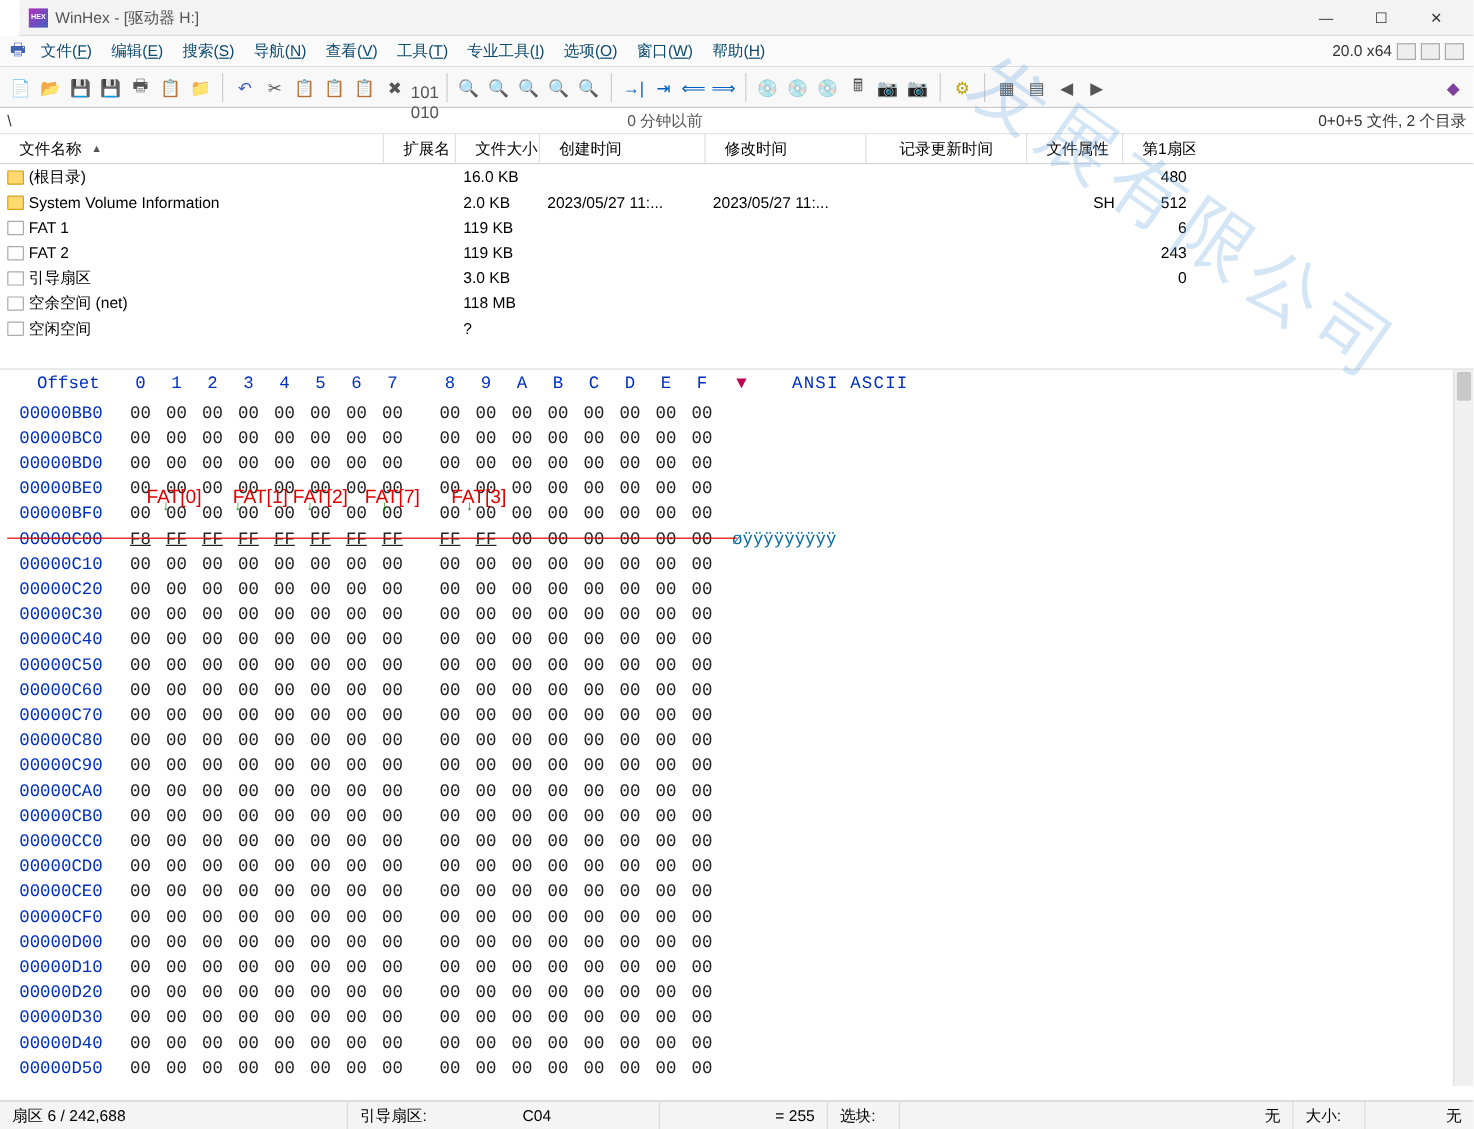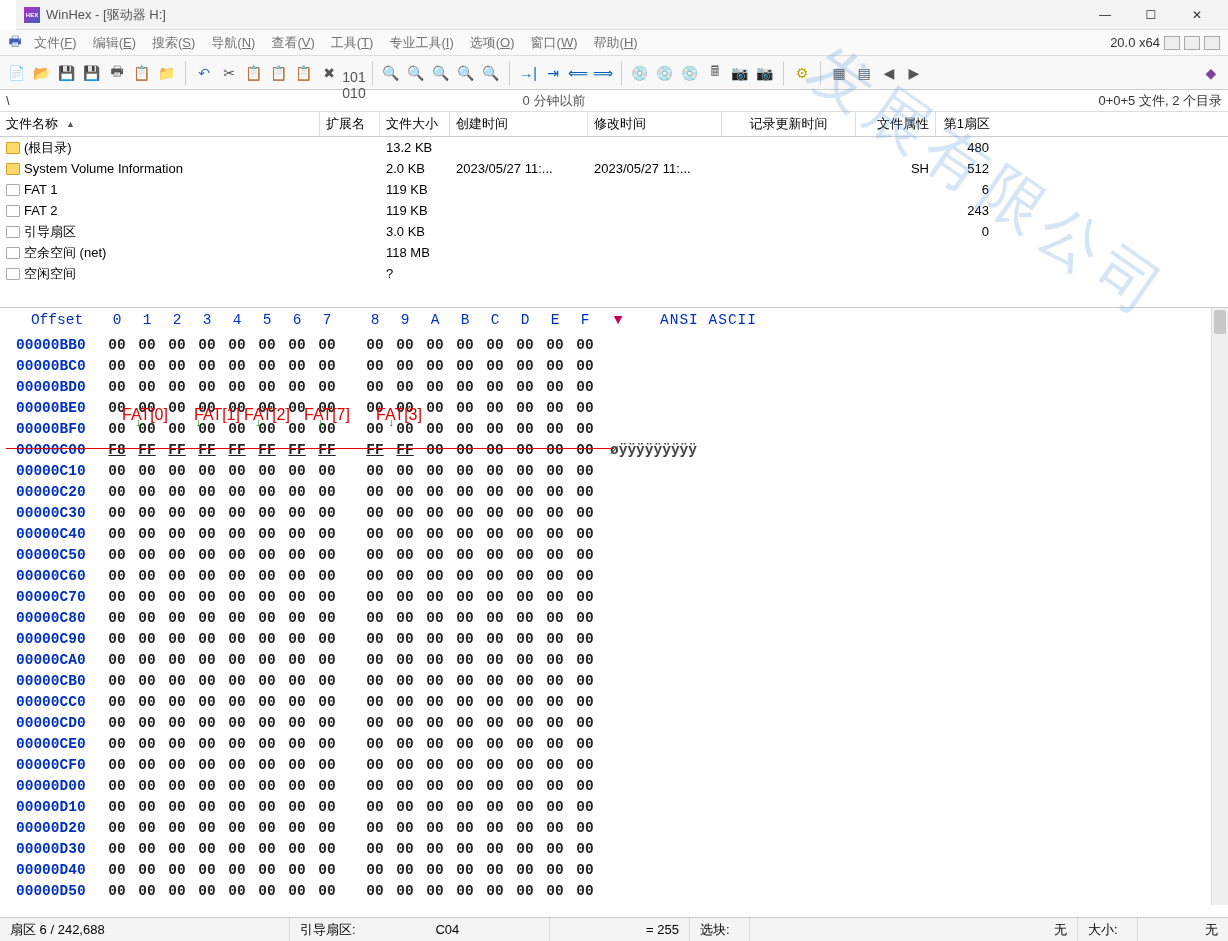--- a/index.html
+++ b/index.html
@@ -3,59 +3,59 @@
 <meta charset="utf-8">
 <style>
 * { box-sizing: border-box; margin: 0; padding: 0; }
 body { font-family: "Microsoft YaHei", "Segoe UI", sans-serif; font-size: 12px; background: #fff; color: #000; width: 1228px; height: 941px; overflow: hidden; position: relative; }
 .titlebar { display: flex; align-items: center; background: #f3f3f3; height: 30px; padding: 0 8px; border-bottom: 1px solid #ddd; margin-left: 16px; }
 .titlebar .app-icon { width: 16px; height: 16px; background: linear-gradient(135deg,#b030c0,#4060c0); margin-right: 6px; display:flex;align-items:center;justify-content:center;color:#fff;font-size:6px;font-weight:bold;}
 .titlebar .title { color: #555; font-size: 13px; flex: 1; }
 .titlebar .win-btn { width: 46px; height: 28px; display: flex; align-items: center; justify-content: center; color: #333; }
 .menubar { display: flex; align-items: center; height: 26px; background: #fafafa; border-bottom: 1px solid #ddd; padding: 0 4px; }
 .menubar .menu-left { display: flex; align-items: center; }
-.menubar .menu-item { padding: 3px 8px; font-size: 13px; color: #737373; white-space: nowrap; }
+.menubar .menu-item { padding: 3px 8px; font-size: 13px; color: #0c4a6e; white-space: nowrap; }
 .menubar .menu-item u { text-decoration: underline; }
 .menubar .right { margin-left: auto; display: flex; align-items: center; gap: 4px; font-size: 13px; color: #333; padding-right: 4px;}
 .smallbox { width: 16px; height: 14px; border: 1px solid #aaa; background: #eee; display:inline-block;}
 .toolbar { display: flex; align-items: center; height: 34px; background: #f8f8f8; border-bottom: 1px solid #ccc; padding: 0 6px; gap: 3px; }
 .tb-sep { width: 1px; height: 24px; background: #ccc; margin: 0 4px; }
 .tb-btn { width: 22px; height: 22px; display: flex; align-items: center; justify-content: center; font-size: 14px; color: #555; }
 .pathbar { display: flex; align-items: center; height: 22px; background: #fff; border-bottom: 1px solid #ddd; padding: 0 6px; font-size: 13px; }
 .pathbar .left { flex: 0 0 auto; color: #333; }
 .pathbar .center { flex: 1; text-align: center; color: #555; }
 .pathbar .right { flex: 0 0 auto; color: #333; }
 .filelist { border-bottom: 1px solid #ccc; }
 .fl-header { display: flex; background: #fff; border-bottom: 1px solid #ccc; font-size: 13px; }
-.fl-header > div { padding: 3px 6px; border-right: 1px solid #ddd; overflow: hidden; white-space: nowrap; }
+.fl-header > div { padding: 3px 16px; border-right: 1px solid #ddd; overflow: hidden; white-space: nowrap; }
 .fl-row { display: flex; font-size: 13px; height: 21px; align-items: center; }
 .fl-row > div { padding: 1px 6px; border-right: 1px solid transparent; overflow: hidden; white-space: nowrap; }
 .col-name { width: 320px; display:flex; align-items:center; gap:4px;}
 .col-ext { width: 60px; }
 .col-size { width: 70px; text-align: left; }
 .col-created { width: 138px; }
 .col-modified { width: 134px; }
 .col-updated { width: 134px; text-align: center; }
 .col-attr { width: 80px; text-align:right;}
 .col-sector { width: 60px; text-align: right; }
 .fl-header .col-name::after { content: "▲"; font-size:9px; margin-left:4px; color:#555;}
 .file-icon { width:14px; height:12px; background:#ffd96e; border:1px solid #d4a020; border-radius:1px;}
 .file-icon.doc { background:#fff; border:1px solid #aaa;}
 .filelist-body { height: 170px; background:#fff;}
 .hexarea { font-family: "Courier New", monospace; font-size: 14.5px; background: #fff; padding: 2px 0 0 2px; line-height: 1.45; position:relative;}
 .hex-header { display: flex; color: #0030c0; border-bottom:4px solid #fff;}
 .hex-header .off-label { width: 100px; text-align: center; padding-left:10px;}
 .hex-header .cols { display: flex; }
 .hex-header .colh { width: 30px; text-align: center; }
 .hex-header .ascii-label { padding-left: 24px; letter-spacing:1px;}
-.hex-row { display: flex; font-weight: bold; }
+.hex-row { display: flex; }
 .hex-row .offset { width: 100px; color: #0030c0; padding-left:14px;}
 .hex-row .bytes { display: flex; }
 .hex-row .byte { width: 30px; text-align: center; color: #222; }
-.hex-row .ascii { padding-left: 10px; color: #404040; letter-spacing:0px;}
+.hex-row .ascii { padding-left: 10px; color: #0369a1; letter-spacing:0px;}
 .gap8 { width: 18px; }
 .sel-row .byte.sel { text-decoration: underline; }
 .annot { position:absolute; color:#e00000; font-size:16px; font-family:Arial,sans-serif; font-weight:normal;}
 .arrow-down { position:absolute; color:#008000; font-size:11px;}
 .red-underline { position:absolute; height:1px; background:#e00000;}
 .v-col { color:#c00050; }
 .scrollbar-v { width:17px; background:#f0f0f0; border-left:1px solid #ddd; position:absolute; right:0; top:0; bottom:0;}
 .scrollbar-v .thumb { position:absolute; left:2px; right:2px; top:2px; height:24px; background:#c8c8c8; border-radius:2px;}
 .statusbar { position:absolute; bottom:0; left:0; right:0; height:24px; background:#f4f4f4; border-top:1px solid #ccc; display:flex; align-items:center; font-size:13px;}
 .statusbar > div { padding: 0 10px; border-right:1px solid #ddd; height:100%; display:flex; align-items:center;}
@@ -158,21 +158,21 @@
     <div class="col-attr">文件属性</div>
     <div class="col-sector" style="border-right:none;">第1扇区</div>
   </div>
   <div class="filelist-body" id="filelist-body">
       <div class="fl-row">
         <div class="col-name">
           <span class="file-icon "></span>
           <span>(根目录)</span>
         </div>
   <div class="col-ext"></div>
-  <div class="col-size">13.2 KB</div>
+  <div class="col-size">16.0 KB</div>
   <div class="col-created"></div>
   <div class="col-modified"></div>
   <div class="col-updated"></div>
   <div class="col-attr"></div>
   <div class="col-sector">480</div>
       </div>
       <div class="fl-row">
         <div class="col-name">
           <span class="file-icon "></span>
           <span>System Volume Information</span>

